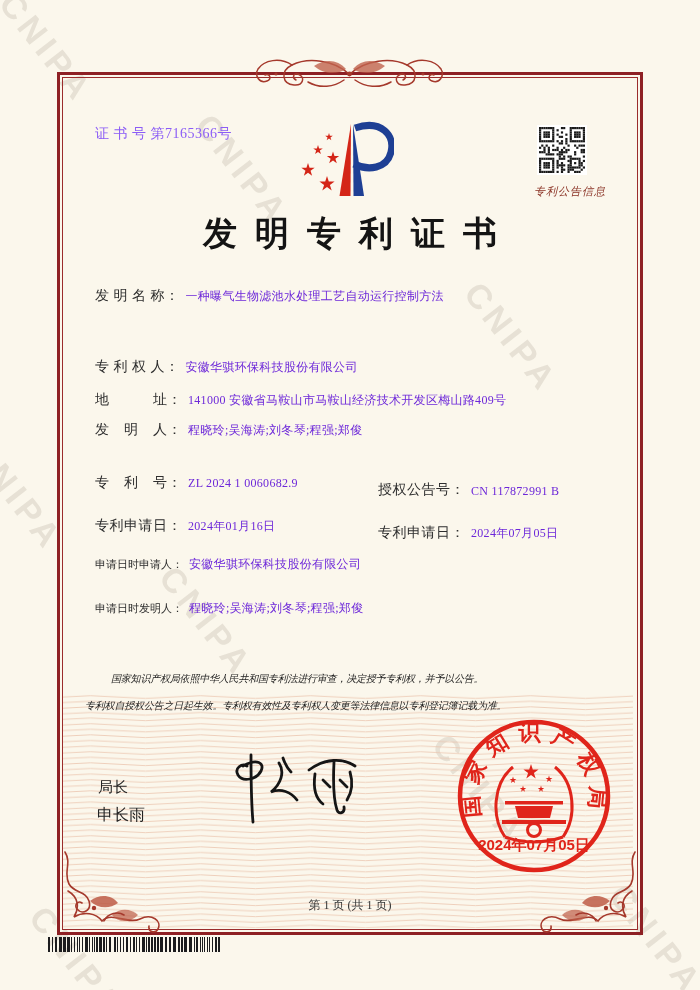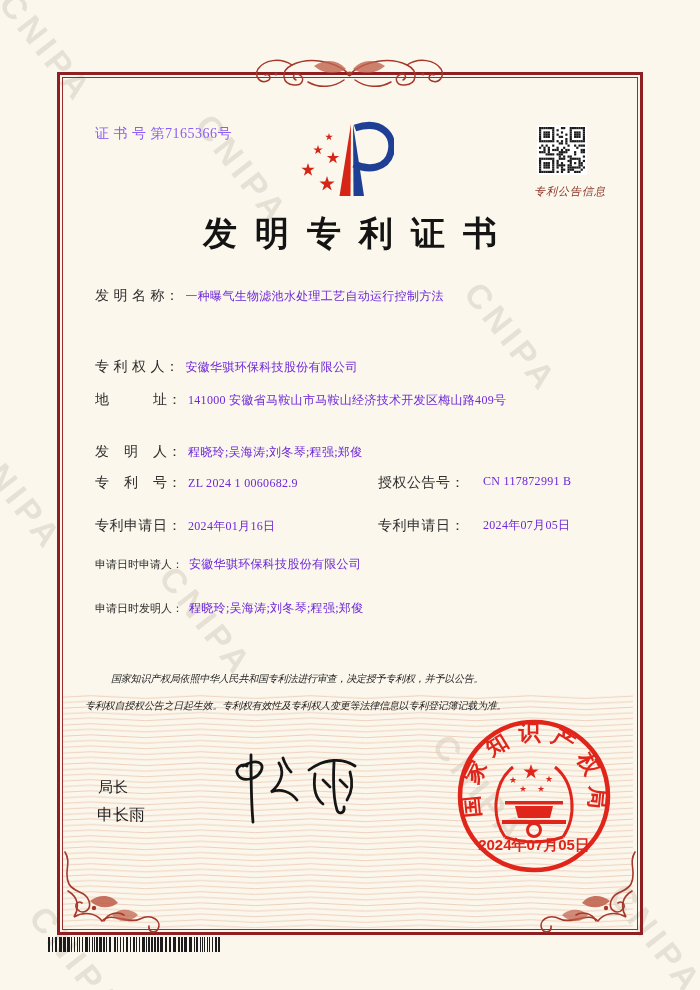--- a/index.html
+++ b/index.html
@@ -36,22 +36,22 @@
             font-style:italic;white-space:nowrap;}
 
   .title{position:absolute;left:0;top:211px;width:100%;text-align:center;z-index:3;
          font-size:34px;font-weight:bold;letter-spacing:18px;text-indent:18px;color:#141414;}
 
   
   .row{position:absolute;left:95px;width:515px;display:flex;align-items:baseline;z-index:3;}
   .lbl{font-size:14px;letter-spacing:0.5px;white-space:pre;color:#2e2e2e;flex:none;}
   .lbl-sm{font-size:11px;letter-spacing:0;}
   .val{font-size:12px;letter-spacing:0.3px;white-space:pre;color:#6d28d9;margin-left:6px;}
-  .col2{position:absolute;left:283px;top:0;display:flex;align-items:flex-start;gap:12px;}
-  .r1{top:287px}.r2{top:358px}.r3{top:391px}.r4{top:443px}
+  .col2{position:absolute;left:283px;top:7px;display:flex;align-items:flex-end;}
+  .r1{top:287px}.r2{top:358px}.r3{top:391px}.r4{top:421px}
   .r5{top:474px}.r6{top:517px}.r7{top:556px}.r8{top:600px}
 
   
   .decl{position:absolute;left:85px;top:665px;width:520px;z-index:3;
         font-style:italic;font-size:10px;letter-spacing:-0.2px;line-height:27px;color:#1f1f1f;}
   .decl .l1{text-indent:26px;white-space:nowrap;}
   .decl .l2{white-space:nowrap;}
 
   
   .dir-title{position:absolute;left:98px;top:778px;z-index:3;font-size:15px;color:#222;
@@ -450,16 +450,17 @@
       <path d="M60,89 h38 l-3,12 h-32 Z"></path>
       <rect x="47" y="103" width="64" height="4"></rect>
       <circle cx="79" cy="113" r="6.5" fill="none" stroke="#e0251b" stroke-width="3"></circle>
       <path d="M50,120 C36,100 38,66 58,50" fill="none" stroke="#e0251b" stroke-width="3"></path>
       <path d="M108,120 C122,100 120,66 100,50" fill="none" stroke="#e0251b" stroke-width="3"></path>
       <path d="M50,120 Q79,130 108,120" fill="none" stroke="#e0251b" stroke-width="3"></path>
     </g>
     <text x="79" y="133" text-anchor="middle" font-size="15" font-weight="bold" fill="#e0251b" font-family="Liberation Sans, DejaVu Sans, sans-serif">2024年07月05日</text>
   </svg>
 
+  <div class="footer">第 1 页 (共 1 页)</div>
 
   <div class="barcode"><i style="width: 2px; margin-right: 2px;"></i><i style="width: 1px; margin-right: 2px;"></i><i style="width: 2px; margin-right: 2px;"></i><i style="width: 3px; margin-right: 1px;"></i><i style="width: 3px; margin-right: 1px;"></i><i style="width: 3px; margin-right: 1px;"></i><i style="width: 1px; margin-right: 2px;"></i><i style="width: 1px; margin-right: 2px;"></i><i style="width: 1px; margin-right: 1px;"></i><i style="width: 1px; margin-right: 2px;"></i><i style="width: 1px; margin-right: 2px;"></i><i style="width: 3px; margin-right: 1px;"></i><i style="width: 1px; margin-right: 2px;"></i><i style="width: 1px; margin-right: 1px;"></i><i style="width: 1px; margin-right: 1px;"></i><i style="width: 2px; margin-right: 1px;"></i><i style="width: 3px; margin-right: 1px;"></i><i style="width: 2px; margin-right: 1px;"></i><i style="width: 1px; margin-right: 2px;"></i><i style="width: 2px; margin-right: 3px;"></i><i style="width: 2px; margin-right: 1px;"></i><i style="width: 1px; margin-right: 2px;"></i><i style="width: 1px; margin-right: 2px;"></i><i style="width: 1px; margin-right: 2px;"></i><i style="width: 2px; margin-right: 2px;"></i><i style="width: 1px; margin-right: 2px;"></i><i style="width: 2px; margin-right: 1px;"></i><i style="width: 1px; margin-right: 2px;"></i><i style="width: 1px; margin-right: 2px;"></i><i style="width: 3px; margin-right: 1px;"></i><i style="width: 1px; margin-right: 1px;"></i><i style="width: 2px; margin-right: 1px;"></i><i style="width: 2px; margin-right: 1px;"></i><i style="width: 2px; margin-right: 1px;"></i><i style="width: 2px; margin-right: 1px;"></i><i style="width: 3px; margin-right: 2px;"></i><i style="width: 2px; margin-right: 2px;"></i><i style="width: 2px; margin-right: 2px;"></i><i style="width: 3px; margin-right: 2px;"></i><i style="width: 2px; margin-right: 1px;"></i><i style="width: 2px; margin-right: 1px;"></i><i style="width: 3px; margin-right: 2px;"></i><i style="width: 3px; margin-right: 2px;"></i><i style="width: 1px; margin-right: 1px;"></i><i style="width: 2px; margin-right: 2px;"></i><i style="width: 1px; margin-right: 1px;"></i><i style="width: 1px; margin-right: 1px;"></i><i style="width: 1px; margin-right: 2px;"></i><i style="width: 1px; margin-right: 1px;"></i><i style="width: 1px; margin-right: 2px;"></i><i style="width: 1px; margin-right: 2px;"></i><i style="width: 2px; margin-right: 1px;"></i><i style="width: 2px; margin-right: 2px;"></i></div>
 
 </div>
 
 </body></html>

